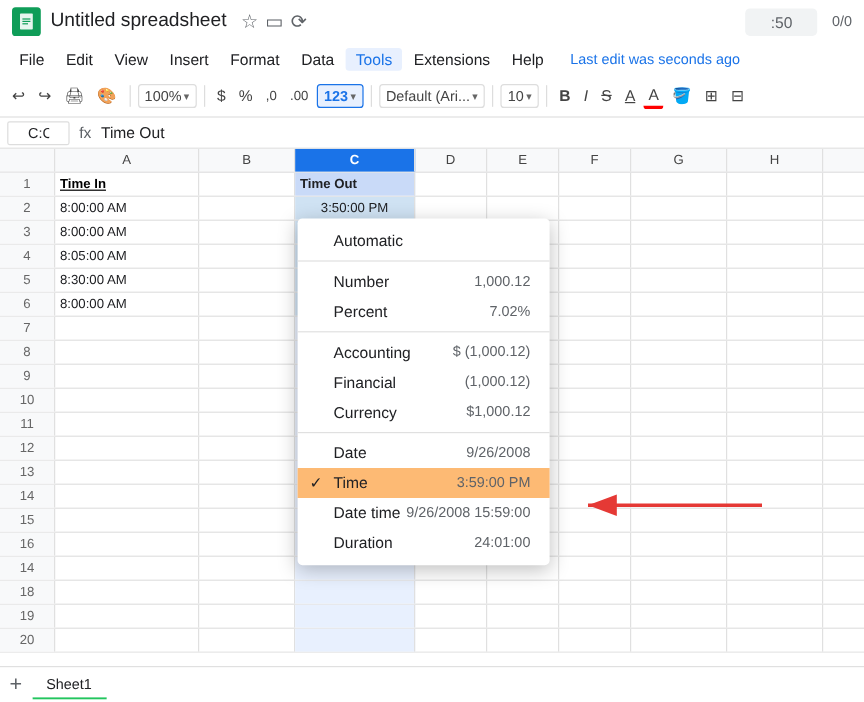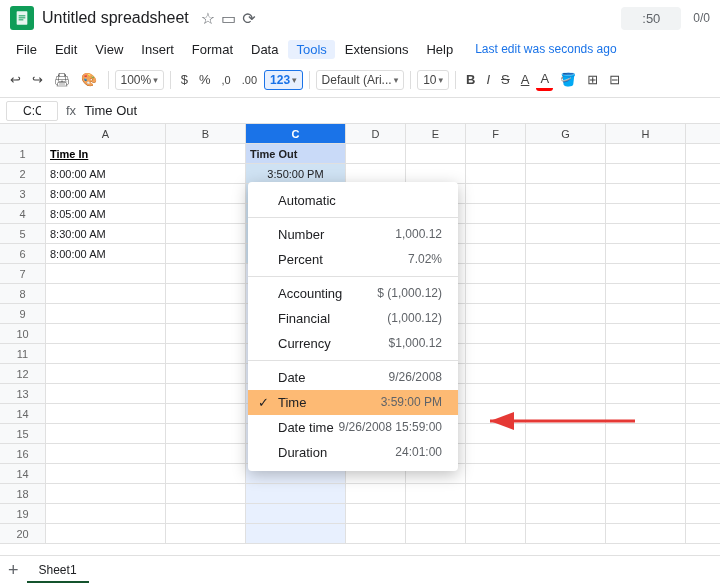--- a/index.html
+++ b/index.html
@@ -235,21 +235,21 @@
       display: flex;
       align-items: center;
       padding: 0 8px;
     }
     .sheet-tab {
       padding: 4px 12px;
       font-size: 12px;
       border-radius: 3px 3px 0 0;
       cursor: pointer;
       color: #202124;
-      border-bottom: 2px solid #14532d;
+      border-bottom: 2px solid #22c55e;
       background: #fff;
     }
 
     
     #sheet-container {
       position: relative;
       flex: 1;
       overflow: hidden;
     }
   </style>

